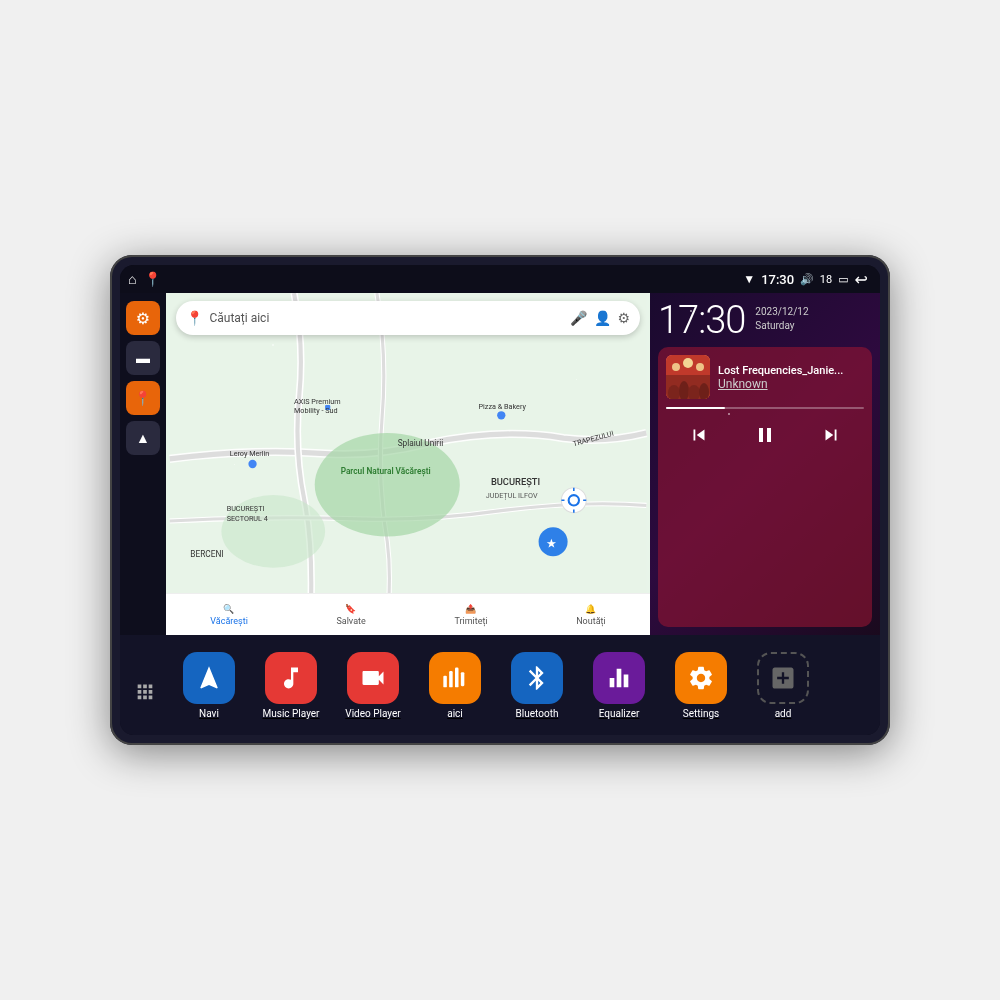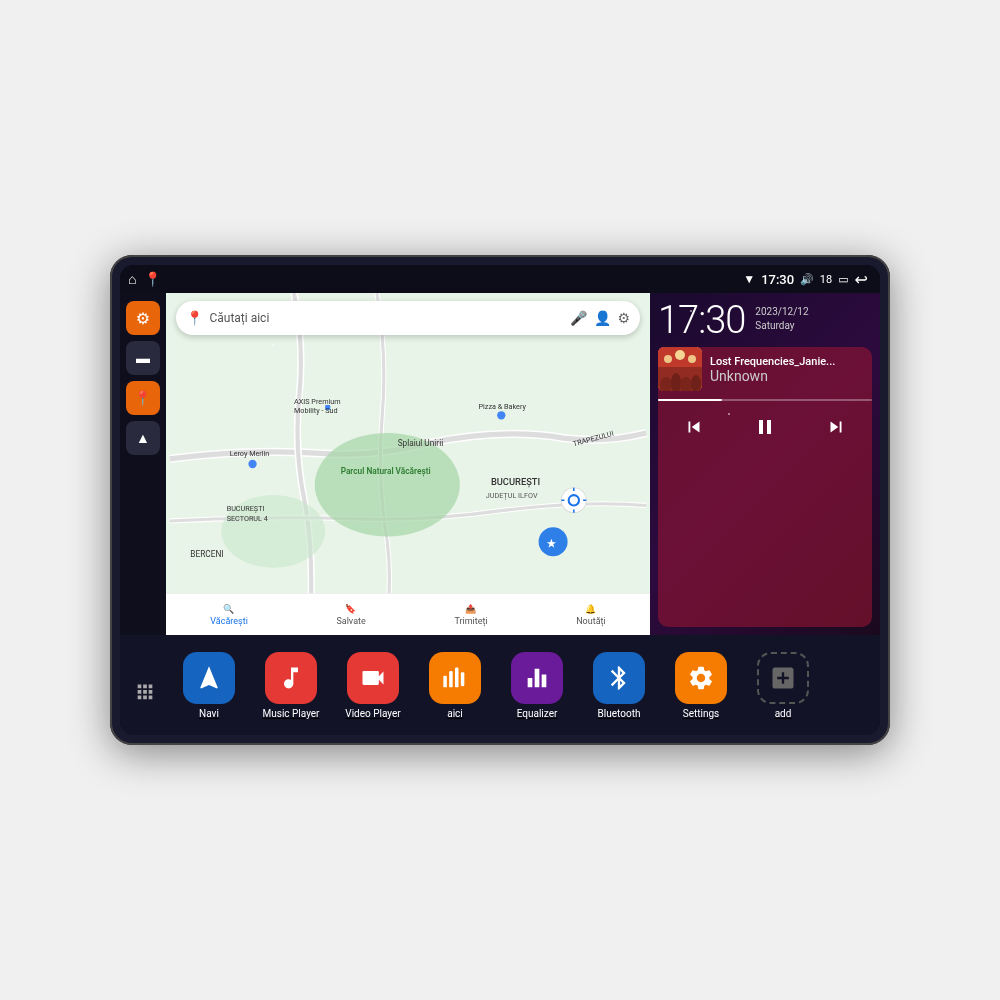--- a/index.html
+++ b/index.html
@@ -191,21 +191,21 @@
       color: #ccc;
       font-size: 10px;
       line-height: 1.4;
       padding-top: 4px;
     }
 
     
     .music-widget {
       background: rgba(150,20,50,0.6);
       border-radius: 10px;
-      padding: 0;
+      padding: 8px;
       flex: 1;
     }
 
     .music-info {
       display: flex;
       align-items: center;
       gap: 8px;
       margin-bottom: 8px;
     }
 
@@ -228,21 +228,22 @@
       color: #fff;
       font-size: 11px;
       font-weight: 500;
       white-space: nowrap;
       overflow: hidden;
       text-overflow: ellipsis;
     }
 
     .music-artist {
       color: #ccc;
-      font-size: 14px;
+      font-size: 12px;
+      text-decoration: underline;
     }
 
     .music-progress {
       height: 2px;
       background: rgba(255,255,255,0.3);
       border-radius: 1px;
       margin-bottom: 8px;
     }
 
     .music-progress-fill {
@@ -571,38 +572,38 @@
               <rect x="2" y="10" width="3" height="10" rx="1"></rect>
               <rect x="7" y="6" width="3" height="14" rx="1"></rect>
               <rect x="12" y="3" width="3" height="17" rx="1"></rect>
               <rect x="17" y="7" width="3" height="12" rx="1"></rect>
             </svg>
           </div>
           <span class="app-label">aici</span>
         </div>
 
         <div class="app-item">
+          <div class="app-icon-wrap app-bt">
+            <svg width="28" height="28" viewBox="0 0 24 24" fill="white">
+              <path d="M17.71 7.71L12 2h-1v7.59L6.41 5 5 6.41 10.59 12 5 17.59 6.41 19 11 14.41V22h1l5.71-5.71-4.3-4.29 4.3-4.29zM13 5.83l1.88 1.88L13 9.59V5.83zm1.88 10.46L13 18.17v-3.76l1.88 1.88z"></path>
+            </svg>
+          </div>
+          <span class="app-label">Bluetooth</span>
+        </div>
+
+        <div class="app-item">
           <div class="app-icon-wrap app-eq">
             <svg width="28" height="28" viewBox="0 0 24 24" fill="white">
               <path d="M10 20h4V4h-4v16zm-6 0h4v-8H4v8zM16 9v11h4V9h-4z"></path>
             </svg>
           </div>
           <span class="app-label">Equalizer</span>
         </div>
 
         <div class="app-item">
-          <div class="app-icon-wrap app-bt">
-            <svg width="28" height="28" viewBox="0 0 24 24" fill="white">
-              <path d="M17.71 7.71L12 2h-1v7.59L6.41 5 5 6.41 10.59 12 5 17.59 6.41 19 11 14.41V22h1l5.71-5.71-4.3-4.29 4.3-4.29zM13 5.83l1.88 1.88L13 9.59V5.83zm1.88 10.46L13 18.17v-3.76l1.88 1.88z"></path>
-            </svg>
-          </div>
-          <span class="app-label">Bluetooth</span>
-        </div>
-
-        <div class="app-item">
           <div class="app-icon-wrap app-settings">
             <svg width="28" height="28" viewBox="0 0 24 24" fill="white">
               <path d="M19.14,12.94c0.04-0.3,0.06-0.61,0.06-0.94c0-0.32-0.02-0.64-0.07-0.94l2.03-1.58c0.18-0.14,0.23-0.41,0.12-0.61 l-1.92-3.32c-0.12-0.22-0.37-0.29-0.59-0.22l-2.39,0.96c-0.5-0.38-1.03-0.7-1.62-0.94L14.4,2.81c-0.04-0.24-0.24-0.41-0.48-0.41 h-3.84c-0.24,0-0.43,0.17-0.47,0.41L9.25,5.35C8.66,5.59,8.12,5.92,7.63,6.29L5.24,5.33c-0.22-0.08-0.47,0-0.59,0.22L2.74,8.87 C2.62,9.08,2.66,9.34,2.86,9.48l2.03,1.58C4.84,11.36,4.8,11.69,4.8,12s0.02,0.64,0.07,0.94l-2.03,1.58 c-0.18,0.14-0.23,0.41-0.12,0.61l1.92,3.32c0.12,0.22,0.37,0.29,0.59,0.22l2.39-0.96c0.5,0.38,1.03,0.7,1.62,0.94l0.36,2.54 c0.05,0.24,0.24,0.41,0.48,0.41h3.84c0.24,0,0.44-0.17,0.47-0.41l0.36-2.54c0.59-0.24,1.13-0.56,1.62-0.94l2.39,0.96 c0.22,0.08,0.47,0,0.59-0.22l1.92-3.32c0.12-0.22,0.07-0.47-0.12-0.61L19.14,12.94z M12,15.6c-1.98,0-3.6-1.62-3.6-3.6 s1.62-3.6,3.6-3.6s3.6,1.62,3.6,3.6S13.98,15.6,12,15.6z"></path>
             </svg>
           </div>
           <span class="app-label">Settings</span>
         </div>
 
         <div class="app-item">
           <div class="app-icon-wrap app-add">

